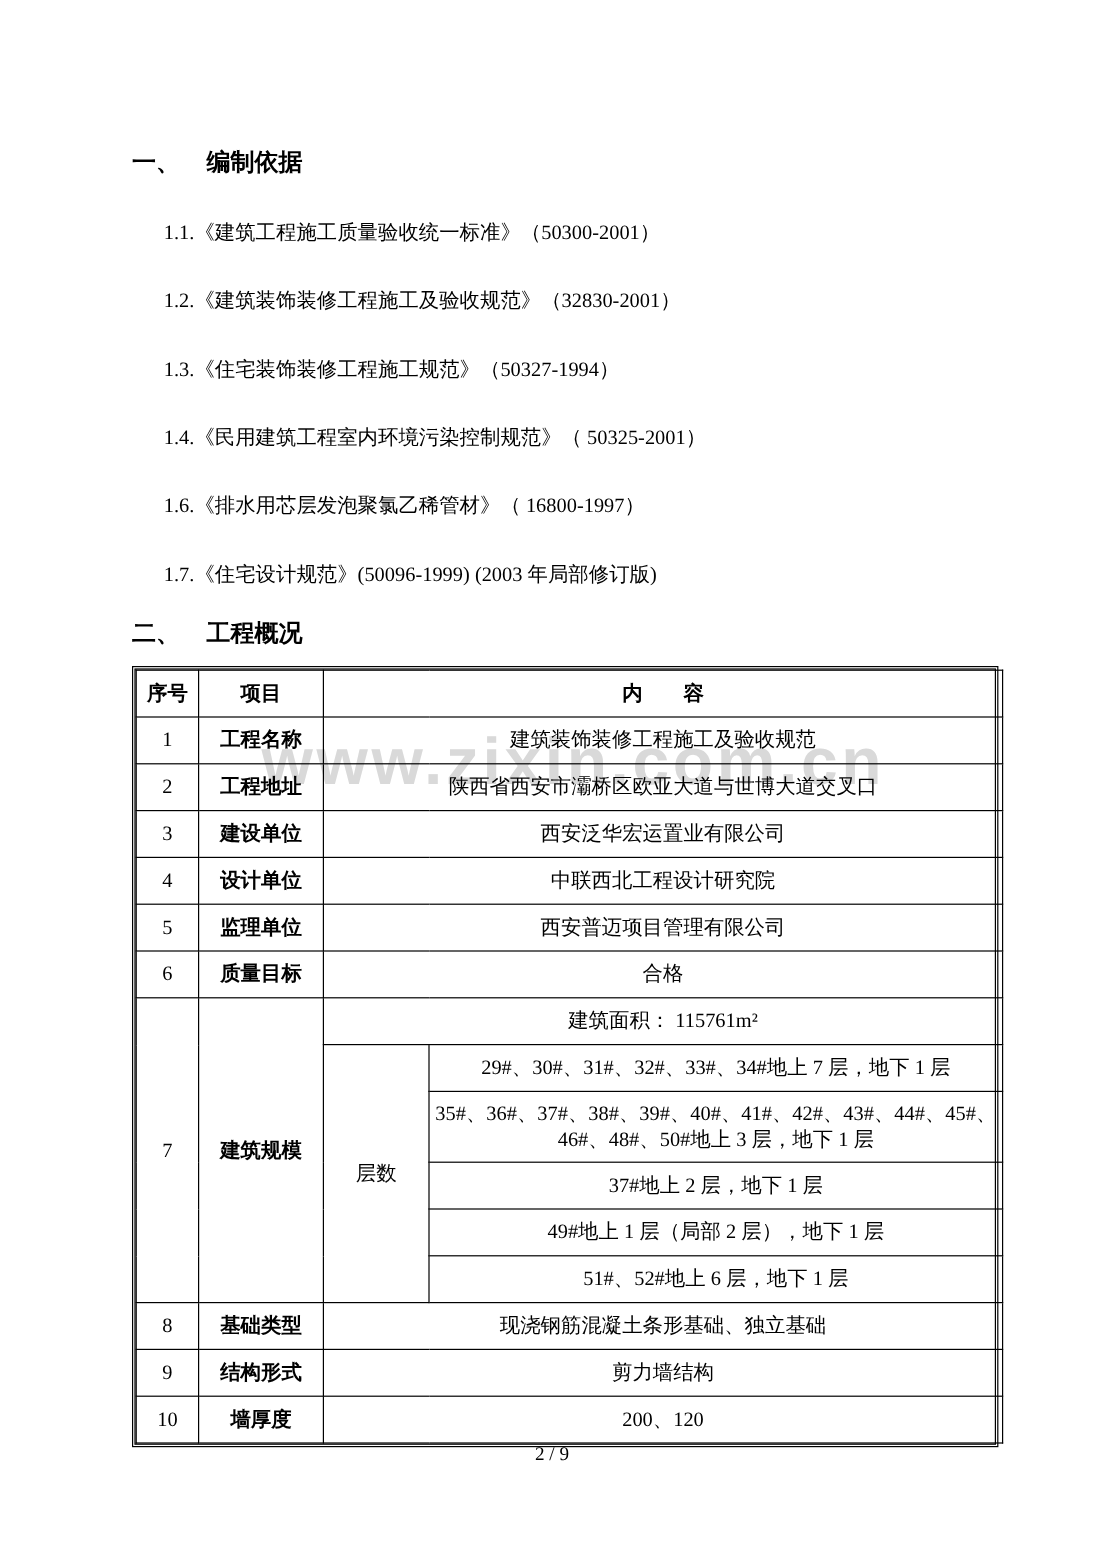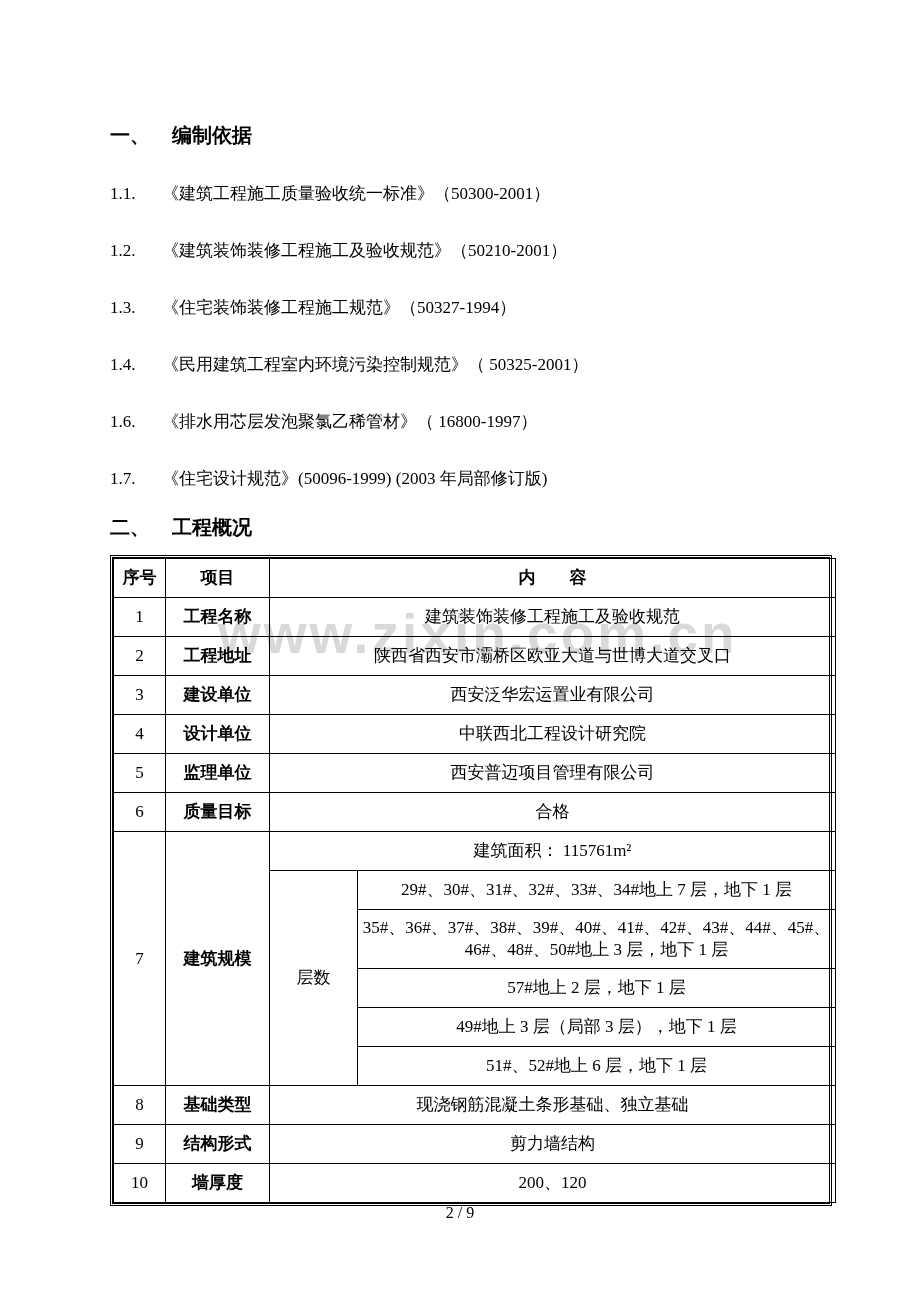--- a/index.html
+++ b/index.html
@@ -48,21 +48,21 @@
   .heading .h-num { margin-right: 22px; }
 
   .list { margin-bottom: 24px; }
   .list-item {
     display: flex;
     align-items: baseline;
     font-size: 17px;
     line-height: 22px;
     margin-bottom: 15px;
   }
-  .li-num { width: 52px; flex: 0 0 52px; }
+  .li-num { width: 52px; flex: 0 0 52px; text-align: right; }
   .li-text { flex: 1; margin-top: 20px; }
 
   .table-wrap {
     border: 3px double #000;
     margin-top: 14px;
   }
   table {
     border-collapse: collapse;
     width: 100%;
     table-layout: fixed;
@@ -105,21 +105,21 @@
       <span class="h-title">编制依据</span>
     </div>
 
     <div class="list">
       <div class="list-item">
         <span class="li-num">1.1.</span>
         <span class="li-text">《建筑工程施工质量验收统一标准》（50300-2001）</span>
       </div>
       <div class="list-item">
         <span class="li-num">1.2.</span>
-        <span class="li-text">《建筑装饰装修工程施工及验收规范》（50210-2001）</span>
+        <span class="li-text">《建筑装饰装修工程施工及验收规范》（32830-2001）</span>
       </div>
       <div class="list-item">
         <span class="li-num">1.3.</span>
         <span class="li-text">《住宅装饰装修工程施工规范》（50327-1994）</span>
       </div>
       <div class="list-item">
         <span class="li-num">1.4.</span>
         <span class="li-text">《民用建筑工程室内环境污染控制规范》（ 50325-2001）</span>
       </div>
       <div class="list-item">
@@ -189,24 +189,24 @@
           <td colspan="2">建筑面积： 115761m²</td>
         </tr>
         <tr>
           <td rowspan="5">层数</td>
           <td>29#、30#、31#、32#、33#、34#地上 7 层，地下 1 层</td>
         </tr>
         <tr>
           <td>35#、36#、37#、38#、39#、40#、41#、42#、43#、44#、45#、46#、48#、50#地上 3 层，地下 1 层</td>
         </tr>
         <tr>
-          <td>57#地上 2 层，地下 1 层</td>
-        </tr>
-        <tr>
-          <td>49#地上 3 层（局部 3 层），地下 1 层</td>
+          <td>37#地上 2 层，地下 1 层</td>
+        </tr>
+        <tr>
+          <td>49#地上 1 层（局部 2 层），地下 1 层</td>
         </tr>
         <tr>
           <td>51#、52#地上 6 层，地下 1 层</td>
         </tr>
 
         <tr>
           <td>8</td>
           <td class="item-col">基础类型</td>
           <td colspan="2">现浇钢筋混凝土条形基础、独立基础</td>
         </tr>

